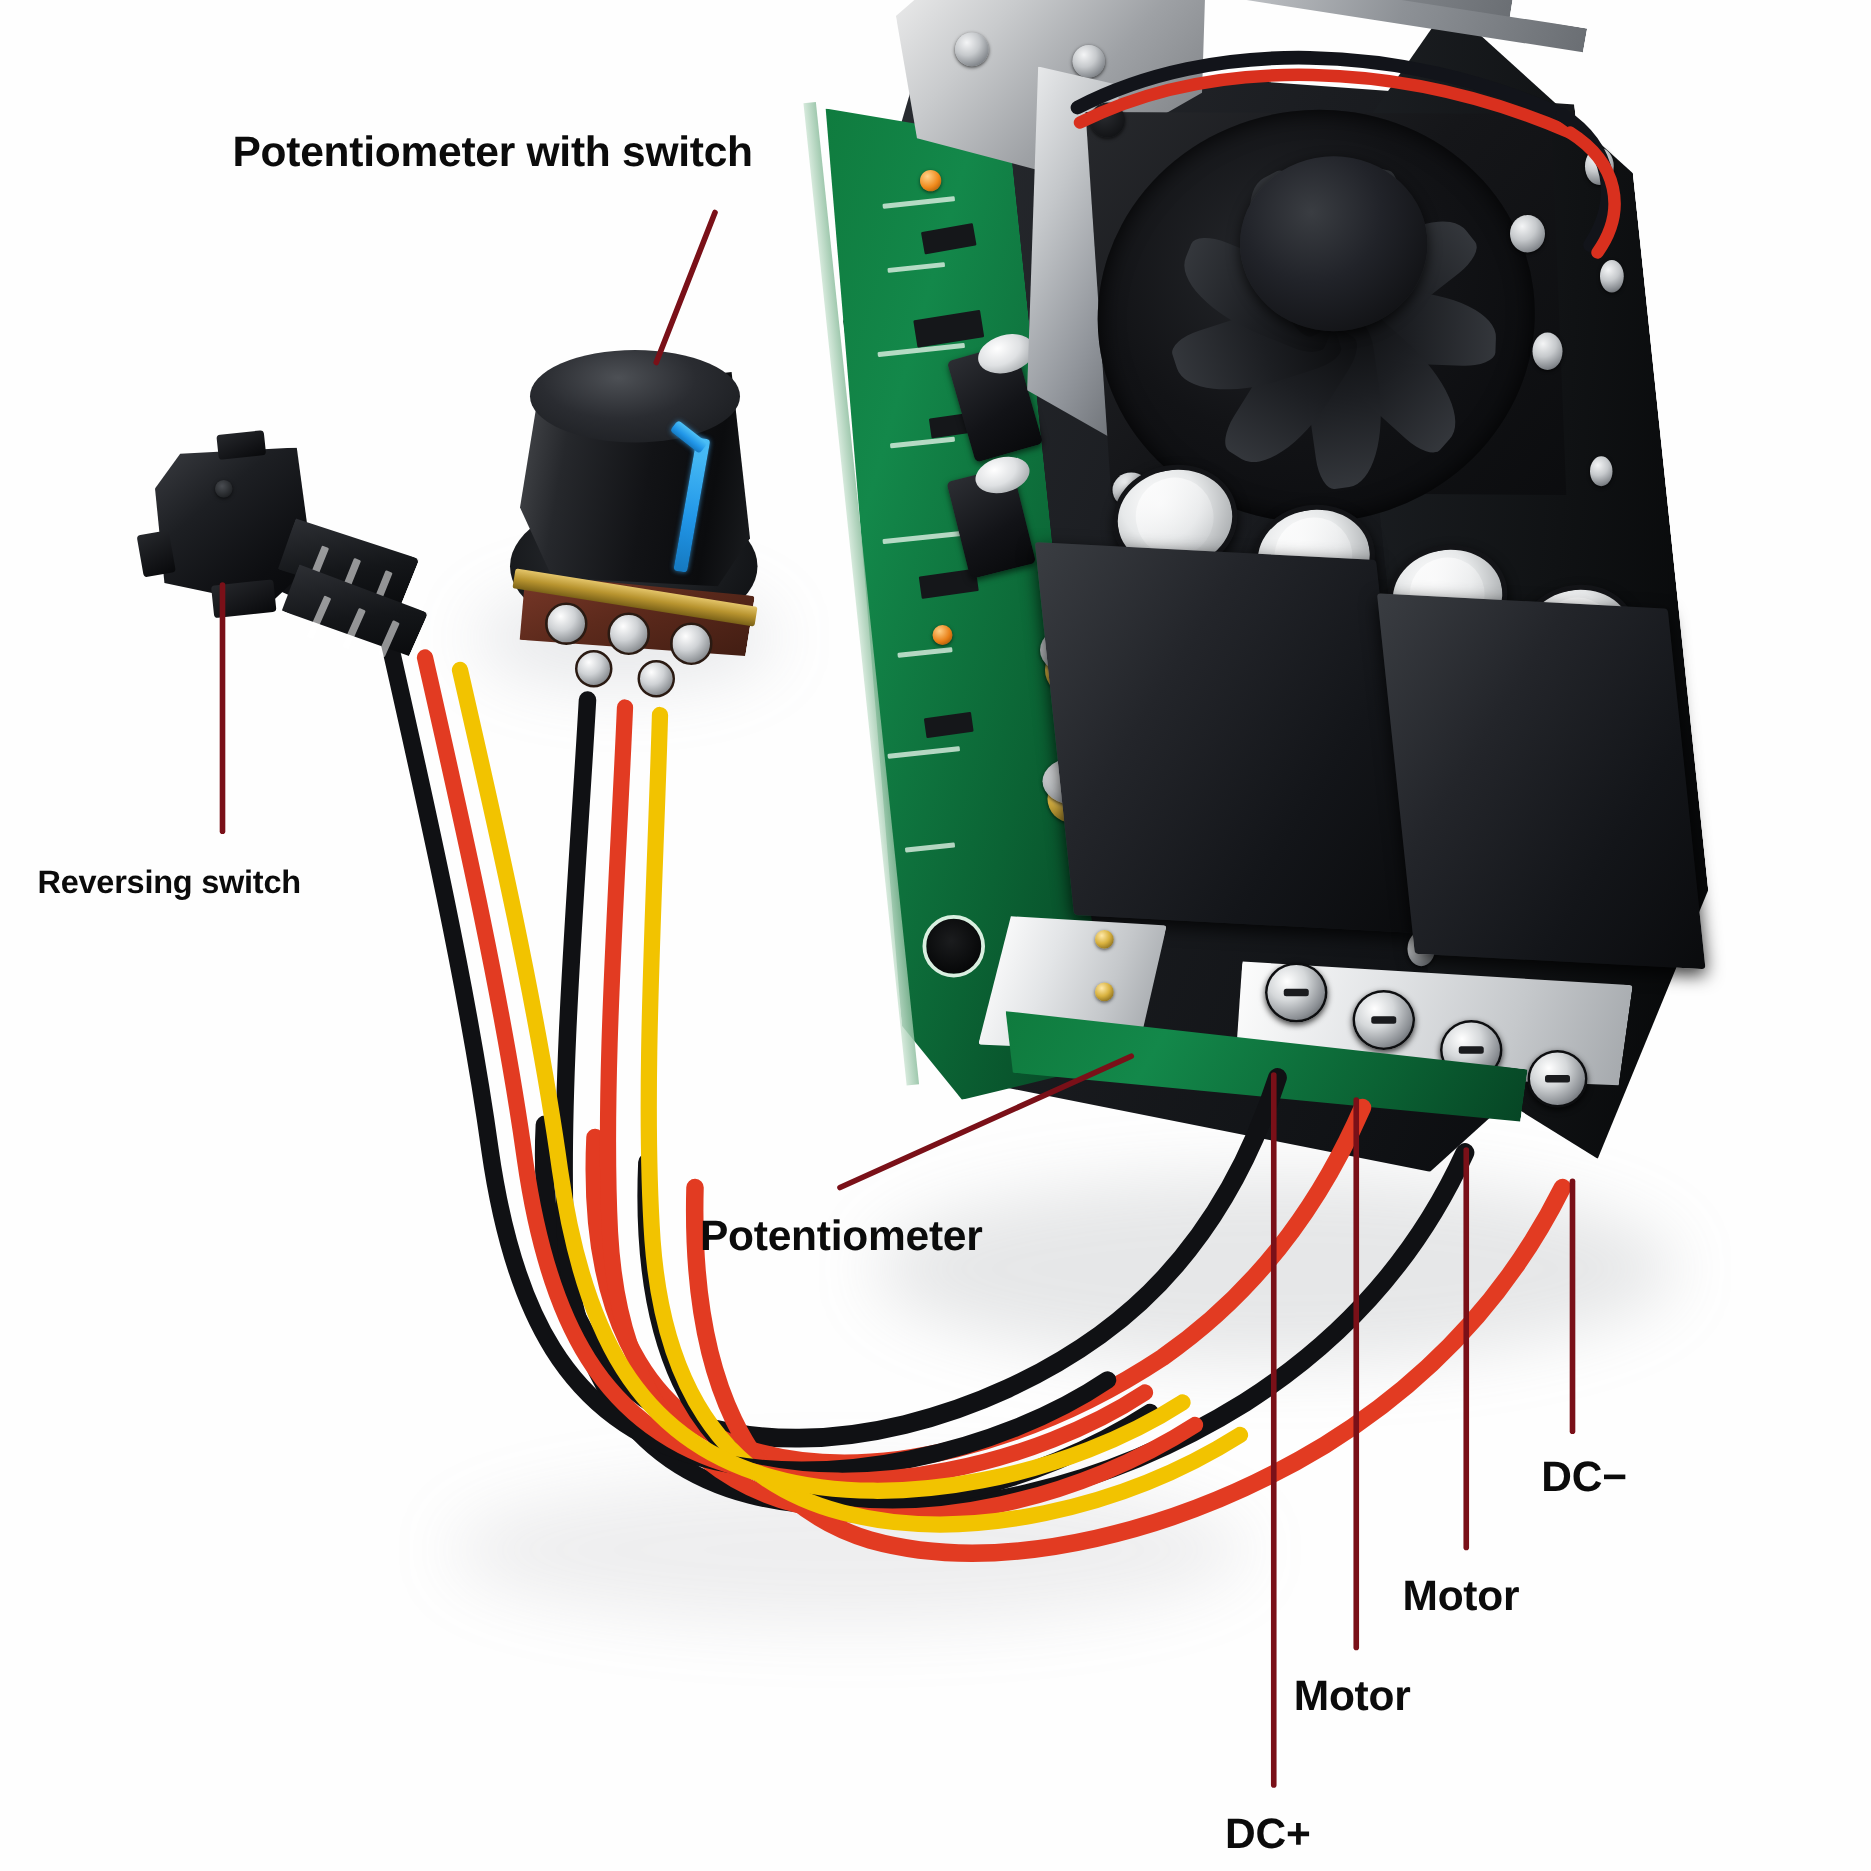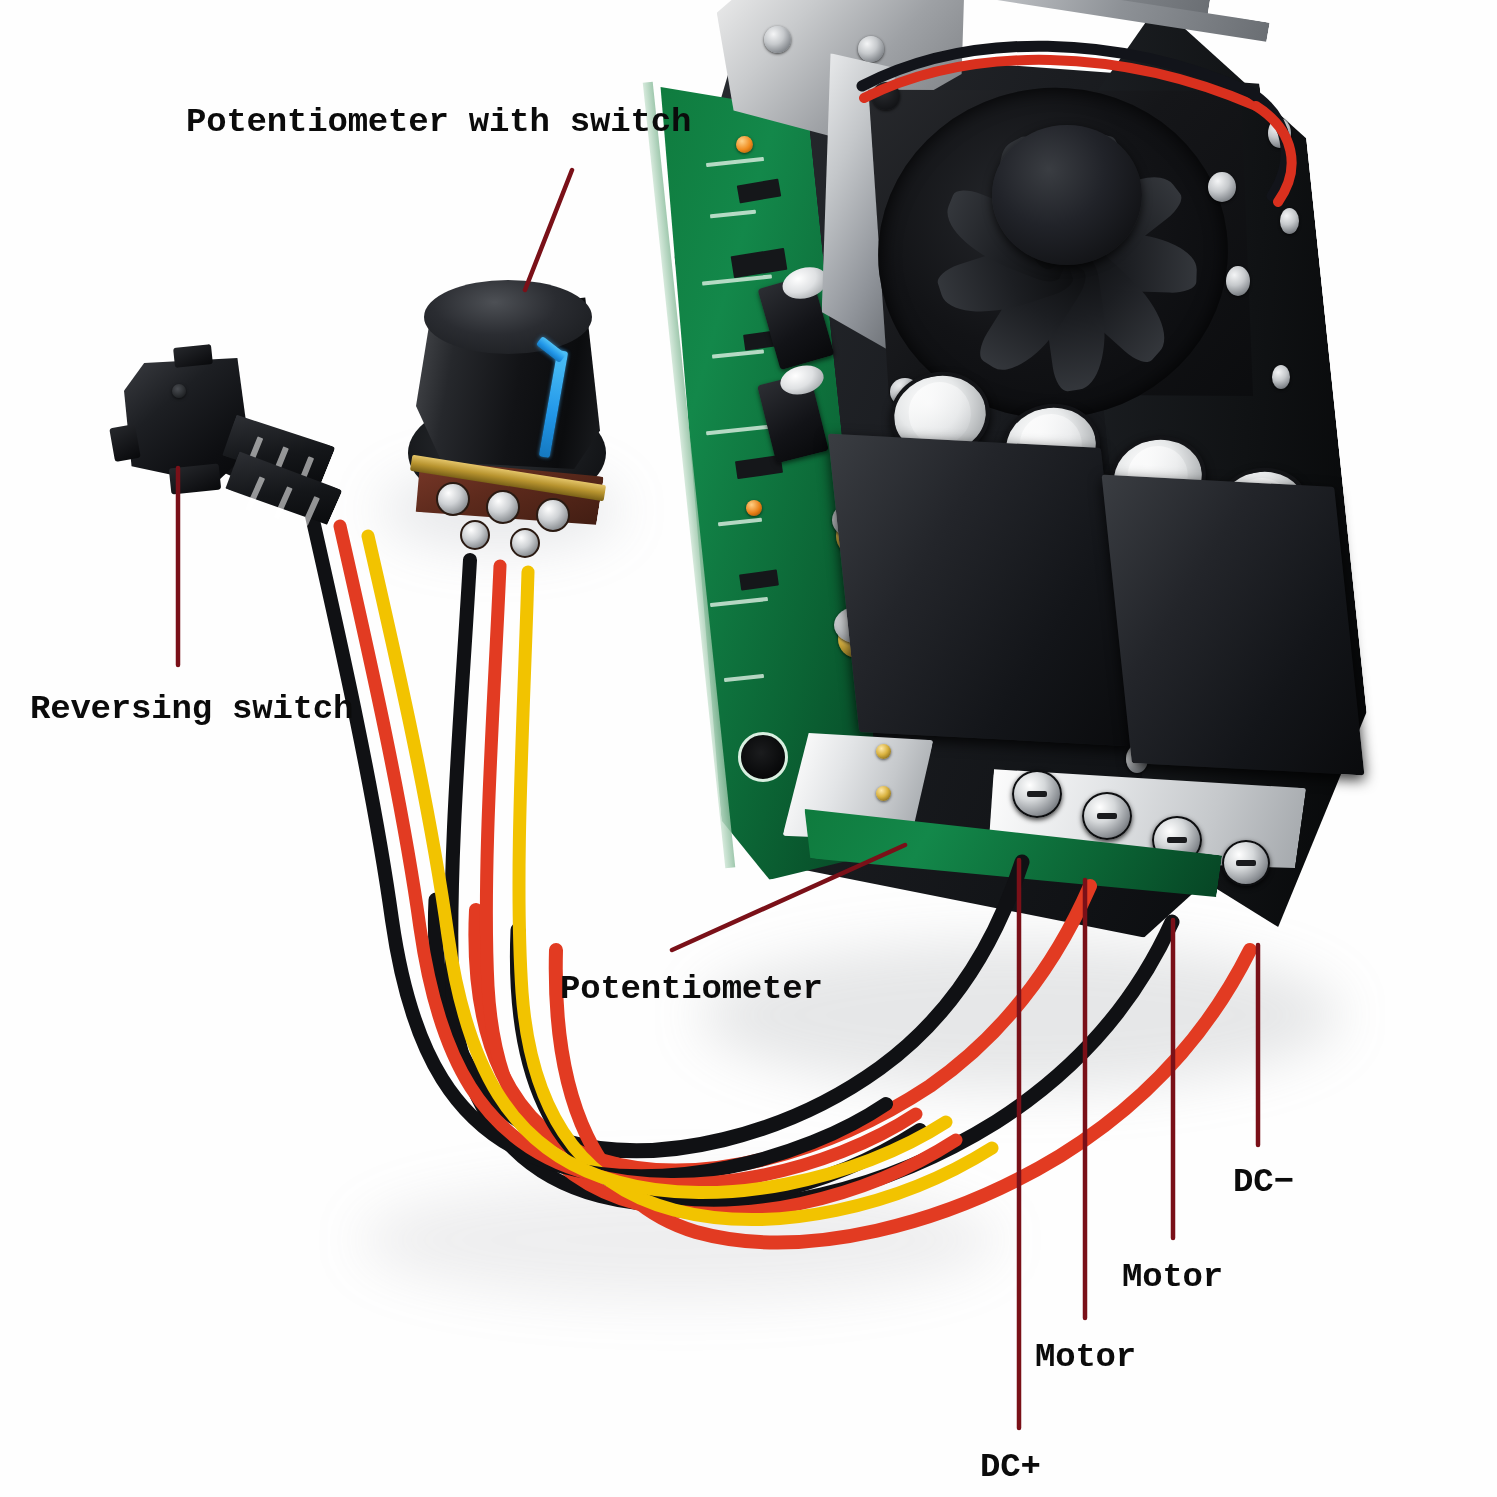--- a/index.html
+++ b/index.html
@@ -14,21 +14,21 @@
     height: 1497px;
     background: #fefefe;
     overflow: hidden;
     font-family: "Liberation Sans", sans-serif;
   }
 
   
   .abs { position: absolute; }
   .lbl {
     position: absolute;
-    font-family: Liberation Mono, monospace;
+    font-family: Liberation Sans, sans-serif;
     font-weight: bold;
     color: #0b0b0b;
     white-space: nowrap;
     letter-spacing: -0.2px;
     text-align: center;
   }
 
   
   .backdrop-shade {
     position: absolute;
@@ -468,21 +468,21 @@
         <line x1="672" y1="950" x2="905" y2="845" stroke="#7a1018"></line>
         <line x1="1258" y1="1145" x2="1258" y2="945" stroke="#7a1018"></line>
         <line x1="1173" y1="1238" x2="1173" y2="920" stroke="#7a1018"></line>
         <line x1="1085" y1="1318" x2="1085" y2="880" stroke="#7a1018"></line>
         <line x1="1019" y1="1428" x2="1019" y2="860" stroke="#7a1018"></line>
       </g>
   </svg>
 
   <div class="lbl" style="left: 186px; top: 103px; font-size: 34px; color: rgb(11, 11, 11);">Potentiometer with switch</div>
 
-  <div class="lbl" style="left: 30px; top: 690px; font-size: 34px; color: rgb(11, 11, 11);">Reversing switch</div>
+  <div class="lbl" style="left: 30px; top: 690px; font-size: 26px; color: rgb(11, 11, 11);">Reversing switch</div>
 
   <div class="lbl" style="left: 560px; top: 970px; font-size: 34px; color: rgb(11, 11, 11);">Potentiometer</div>
 
   <div class="lbl" style="left: 1233px; top: 1163px; font-size: 34px; color: rgb(11, 11, 11);">DC−</div>
 
   <div class="lbl" style="left: 1122px; top: 1258px; font-size: 34px; color: rgb(11, 11, 11);">Motor</div>
 
   <div class="lbl" style="left: 1035px; top: 1338px; font-size: 34px; color: rgb(11, 11, 11);">Motor</div>
 
   <div class="lbl" style="left: 980px; top: 1448px; font-size: 34px; color: rgb(11, 11, 11);">DC+</div>

